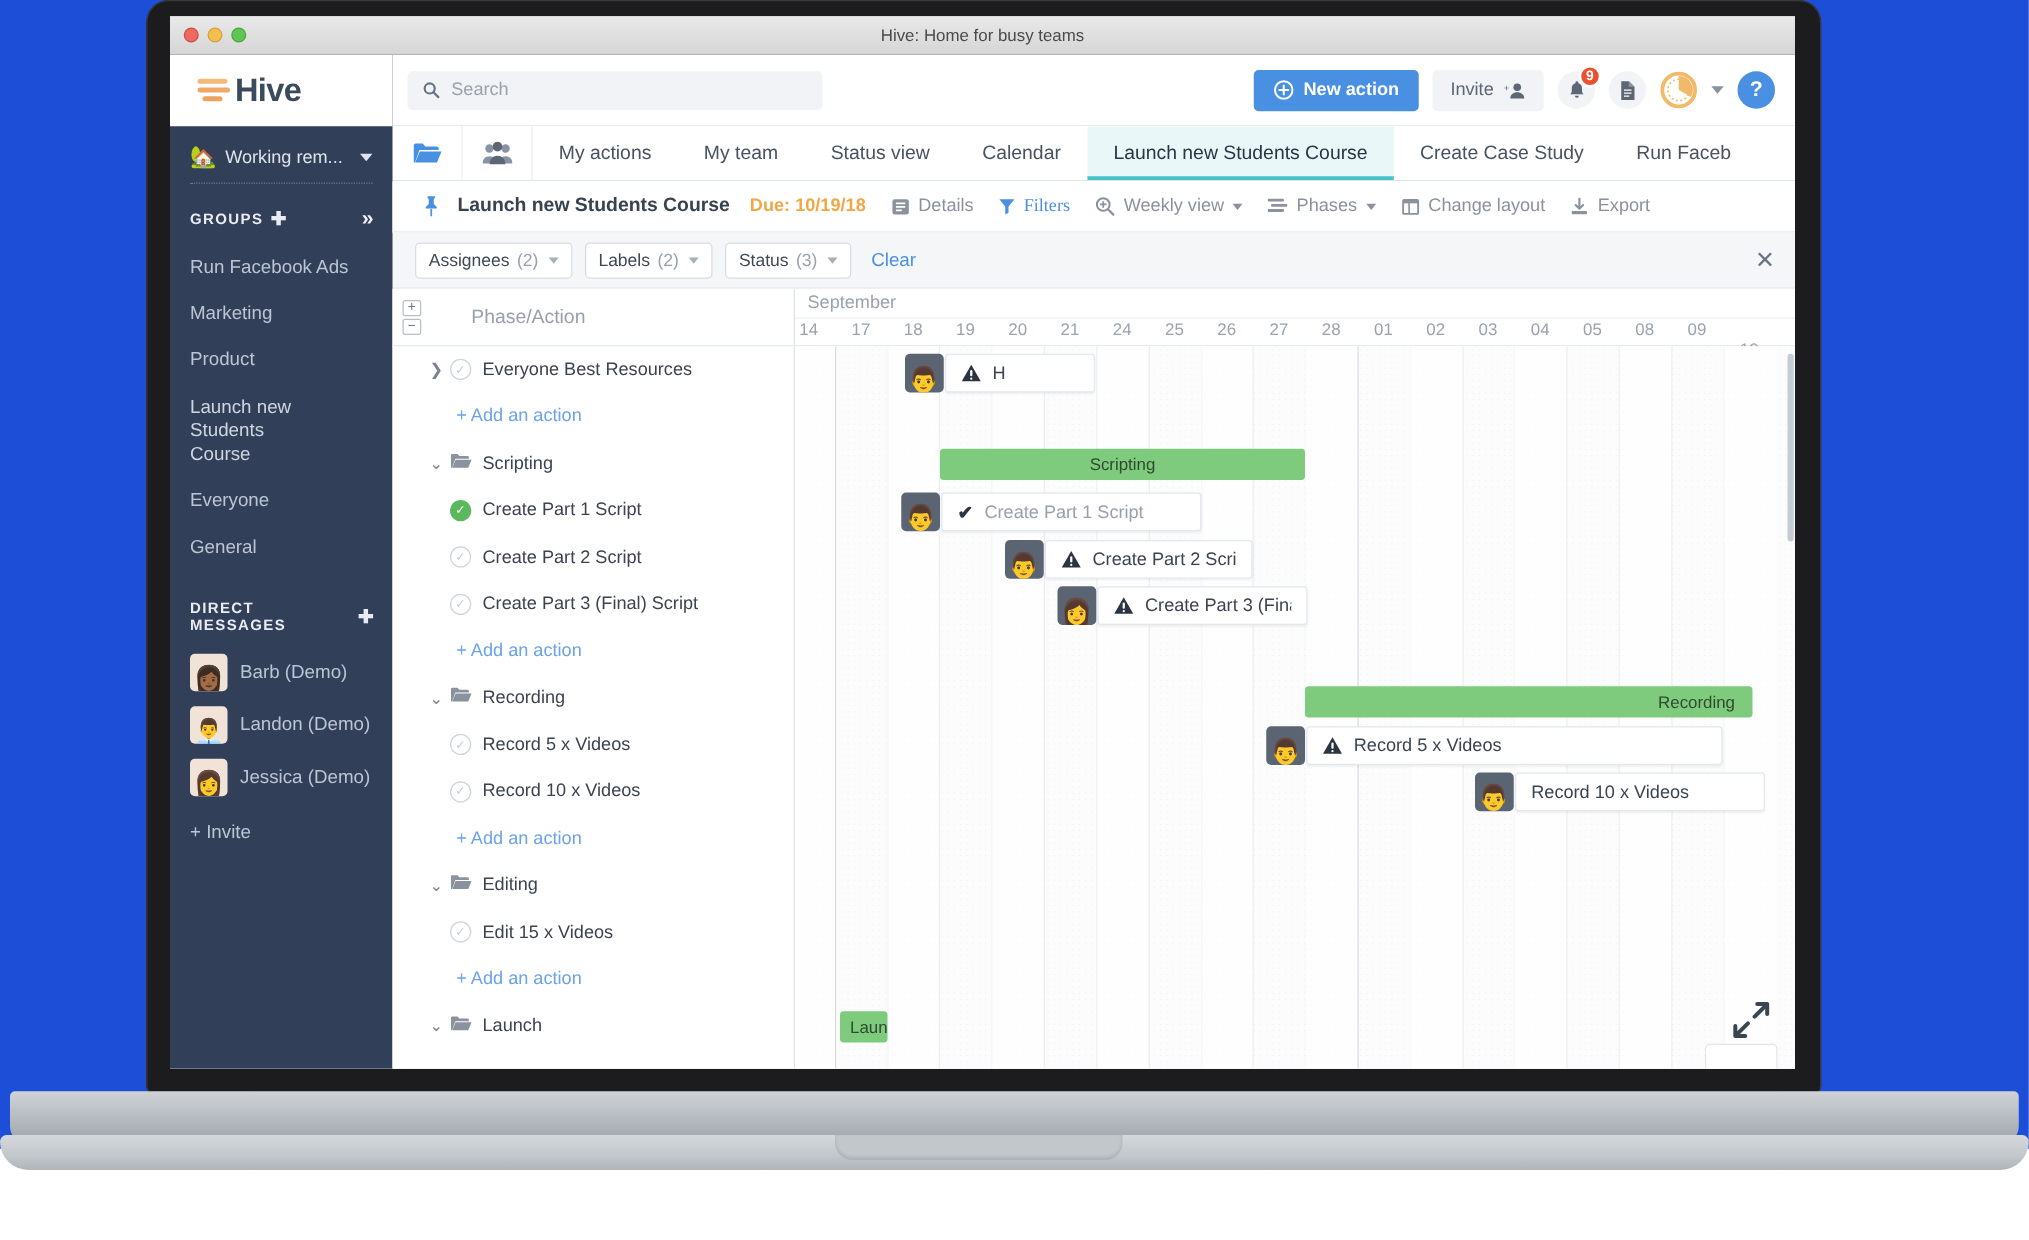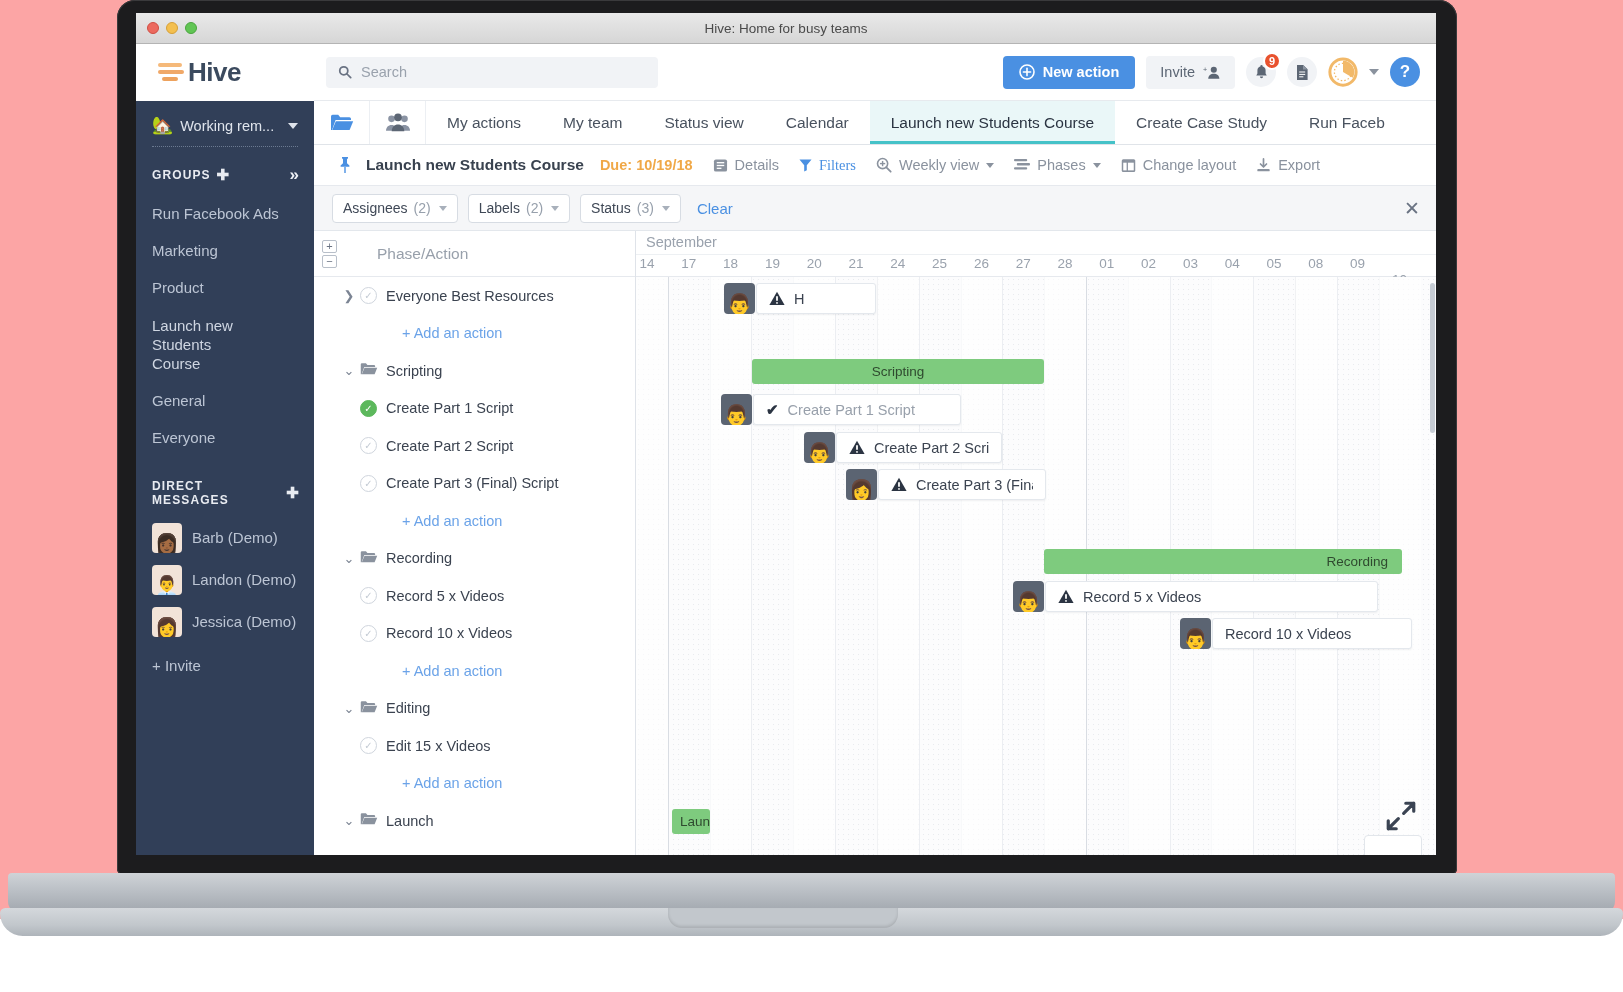--- a/index.html
+++ b/index.html
@@ -6,21 +6,21 @@
   html, body {
     width: 1623px; height: 992px;
     background: #ffffff;
     font-family: "Liberation Sans", sans-serif;
     overflow: hidden;
   }
 
   
   #laptop {
     position: absolute; left: 0; top: 0; width: 1623px; height: 919px;
-    background: #fca5a5;
+    background: #1d4ed8;
   }
   .laptop-body {
     position: absolute; left: 117px; top: 0px; width: 1340px; height: 875px;
     background: #1c1c1e; border-radius: 18px 18px 6px 6px;
   }
   .laptop-bezel-inner {
     position: absolute; left: 117px; top: 0px; width: 1340px; height: 875px;
     border-radius: 18px 18px 6px 6px;
     box-shadow: inset 0 0 0 1px #3a3a3c;
   }
@@ -231,21 +231,21 @@
   .row .chev {
     width: 22px; text-align:center; color:#7b8493; font-size: 13px; flex:none;
   }
   .circ {
     width: 17px; height: 17px; border-radius: 50%; border: 1.5px solid #cfd5dd;
     display:flex; align-items:center; justify-content:center; color:#c3cad3;
     font-size: 10px; flex:none; margin-right: 9px;
   }
   .circ.done { background:#5cb85c; border-color:#5cb85c; color:#fff; }
   .folder-ic { margin-right: 8px; flex:none; }
-  .add-action { color:#6ba3e8; font-size:14.5px; padding-left: 88px; }
+  .add-action { color:#6ba3e8; font-size:14.5px; padding-left: 51px; }
 
   
   .gantt-right { flex: 1; position: relative; overflow: hidden; background:#fbfbfc; }
   .tl-head { height: 46px; border-bottom: 1px solid #e6e9ee; position: relative; background:#fff; }
   .tl-month {
     position:absolute; left: 10px; top: 3px; font-size: 14.5px; color:#9aa2ad;
   }
   .tl-monthline { position:absolute; left:0; right:0; top:23px; border-top:1px solid #edf0f3; }
   .tl-tick {
     position:absolute; top: 25px; font-size: 13.5px; color:#9aa2ad; transform: translateX(-50%);
@@ -332,22 +332,22 @@
         <div class="sb-section">
           <span>GROUPS</span>
           <span class="sb-plus">✚</span>
           <span class="sb-chevrons">»</span>
         </div>
 
         <div class="sb-item"><span>Run Facebook Ads</span></div>
         <div class="sb-item"><span>Marketing</span></div>
         <div class="sb-item"><span>Product</span></div>
         <div class="sb-item sel" style="width:130px"><span>Launch new Students Course</span></div>
+        <div class="sb-item"><span>Everyone</span></div>
         <div class="sb-item"><span>General</span></div>
-        <div class="sb-item"><span>Everyone</span></div>
 
         <div class="sb-section" style="padding-top:22px">
           <span>DIRECT MESSAGES</span>
           <span class="sb-plus">✚</span>
         </div>
 
         <div class="dm-item">
           <span class="avatar-sq">👩🏾</span>
           <span>Barb (Demo)</span>
         </div>

